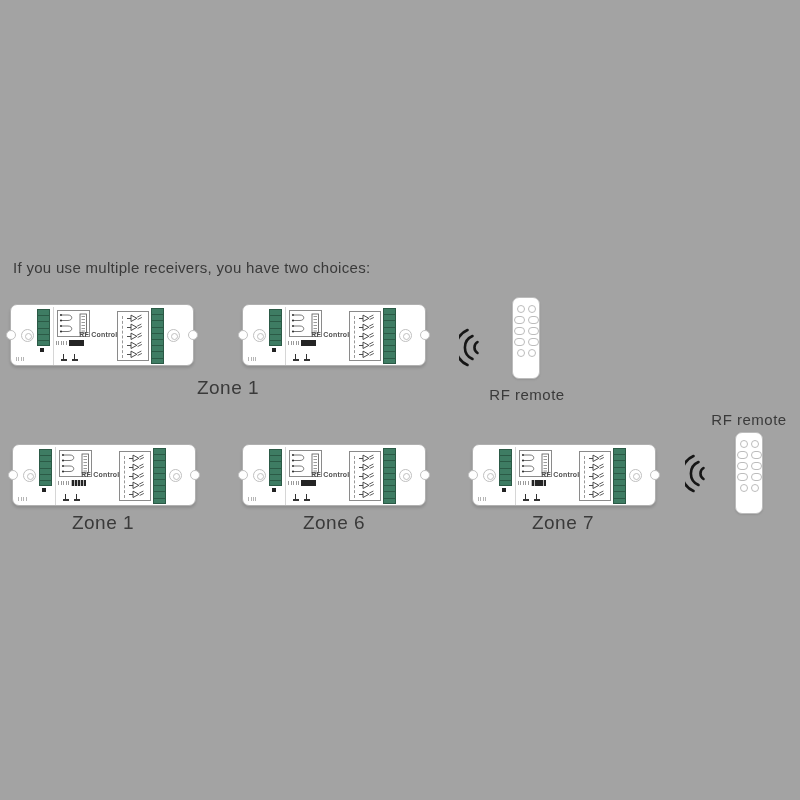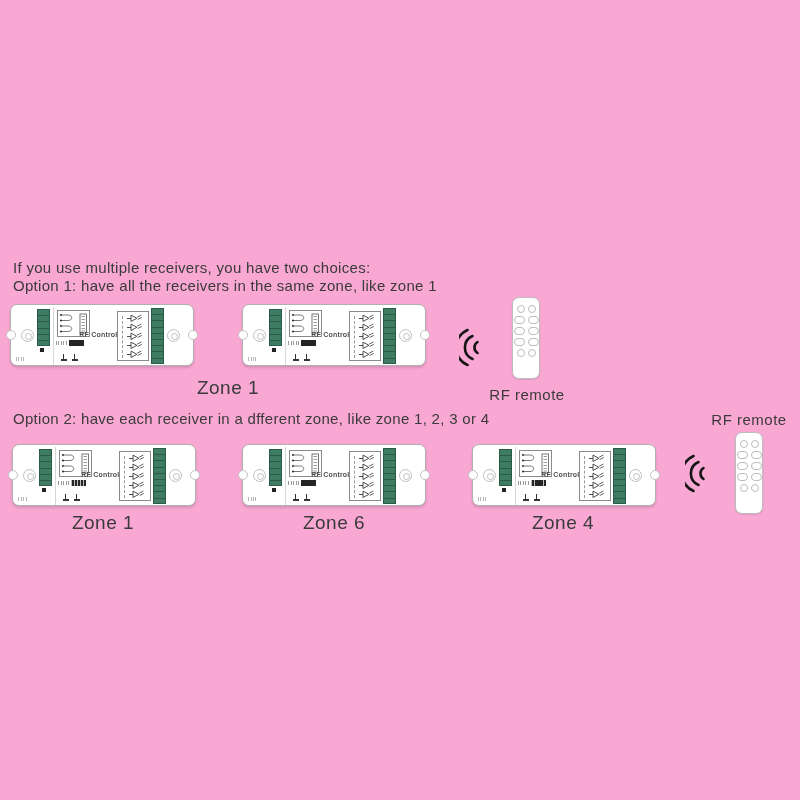--- a/index.html
+++ b/index.html
@@ -6,21 +6,21 @@
     --terminal-green:#3e7c63;
     --terminal-green-dark:#2b5a46;
     --device-border:#b0b0b0;
     --remote-border:#bcbcbc;
     --text:#3a3a3a;
     --waves:#161616;
   }
   *{margin:0;padding:0;box-sizing:border-box;}
   html,body{background:#ffffff;}
   body{font-family:"Liberation Sans",sans-serif;color:var(--text);}
-  .canvas{position:relative;width:800px;height:800px;background:#f9a8d4;overflow:hidden;}
+  .canvas{position:relative;width:800px;height:800px;background:#a3a3a3;overflow:hidden;}
 
   
   .txt{position:absolute;font-size:15px;letter-spacing:.3px;color:var(--text);white-space:nowrap;}
   .zone-label{position:absolute;font-size:19px;letter-spacing:.5px;color:var(--text);transform:translateX(-50%);white-space:nowrap;}
   .remote-label{position:absolute;font-size:15px;letter-spacing:.5px;color:var(--text);transform:translateX(-50%);white-space:nowrap;}
 
   
   .device{position:absolute;width:184px;height:62px;background:#fff;border:1px solid var(--device-border);
           border-radius:7px;box-shadow:0 2px 3px rgba(0,0,0,.14);}
   .dv-notch{position:absolute;width:10px;height:10px;border-radius:50%;border:1px solid #c2c2c2;background:#fff;top:25px;}
@@ -65,21 +65,20 @@
   
   .waves{position:absolute;}
   .waves path{stroke:var(--waves);}
 </style>
 </head>
 <body>
 
 <div class="canvas">
 
   <div class="txt" style="left:13px;top:259px;">If you use multiple receivers, you have two choices:</div>
-  <div class="txt" style="left:13px;top:277px;">Option 1: have all the receivers in the same zone, like zone 1</div>
 
   <div class="device" style="left:10px;top:304px;">
   <div class="dv-notch dv-notch-l"></div>
   <div class="dv-notch dv-notch-r"></div>
   <div class="dv-hole dv-hole-l"></div>
   <div class="dv-hole dv-hole-r"></div>
   <div class="dv-term dv-term-l"></div>
   <div class="dv-dot"></div>
   <div class="dv-sep"></div>
   <div class="dv-wire-box">
@@ -232,21 +231,20 @@
         <span class="rm-btn rm-pill"></span>
         <span class="rm-btn rm-pill"></span>
       </div>
   <div class="rm-row">
         <span class="rm-btn rm-circle"></span>
         <span class="rm-btn rm-circle"></span>
       </div>
 </div>
   <div class="remote-label" style="left:527px;top:386px;">RF remote</div>
 
-  <div class="txt" style="left:13px;top:410px;">Option 2: have each receiver in a dfferent zone, like zone 1, 2, 3 or 4</div>
 
   <div class="device" style="left:12px;top:444px;">
   <div class="dv-notch dv-notch-l"></div>
   <div class="dv-notch dv-notch-r"></div>
   <div class="dv-hole dv-hole-l"></div>
   <div class="dv-hole dv-hole-r"></div>
   <div class="dv-term dv-term-l"></div>
   <div class="dv-dot"></div>
   <div class="dv-sep"></div>
   <div class="dv-wire-box">
@@ -432,21 +430,21 @@
               <path d="M10.5 2 L14 .2 M11 4.3 L14.5 2.6" fill="none" stroke-width="0.8"></path>
             </g>
       </g>
     </svg>
   </div>
   <div class="dv-term dv-term-r"></div>
 </div>
 
   <div class="zone-label" style="left:103px;top:512px;">Zone 1</div>
   <div class="zone-label" style="left:334px;top:512px;">Zone 6</div>
-  <div class="zone-label" style="left:563px;top:512px;">Zone 4</div>
+  <div class="zone-label" style="left:563px;top:512px;">Zone 7</div>
 
   <div class="remote-label" style="left:749px;top:411px;">RF remote</div>
   <div class="waves" style="left:685px;top:452px;">
   <svg width="22" height="42" viewBox="0 0 22 42">
     <g fill="none" stroke-width="2.6" stroke-linecap="round">
       <path d="M18.5 16 A6.5 6.5 0 0 0 18.5 27"></path>
       <path d="M13.5 10 A12.5 12.5 0 0 0 13.5 33"></path>
       <path d="M8.5 4 A19 19 0 0 0 8.5 39"></path>
     </g>
   </svg>

